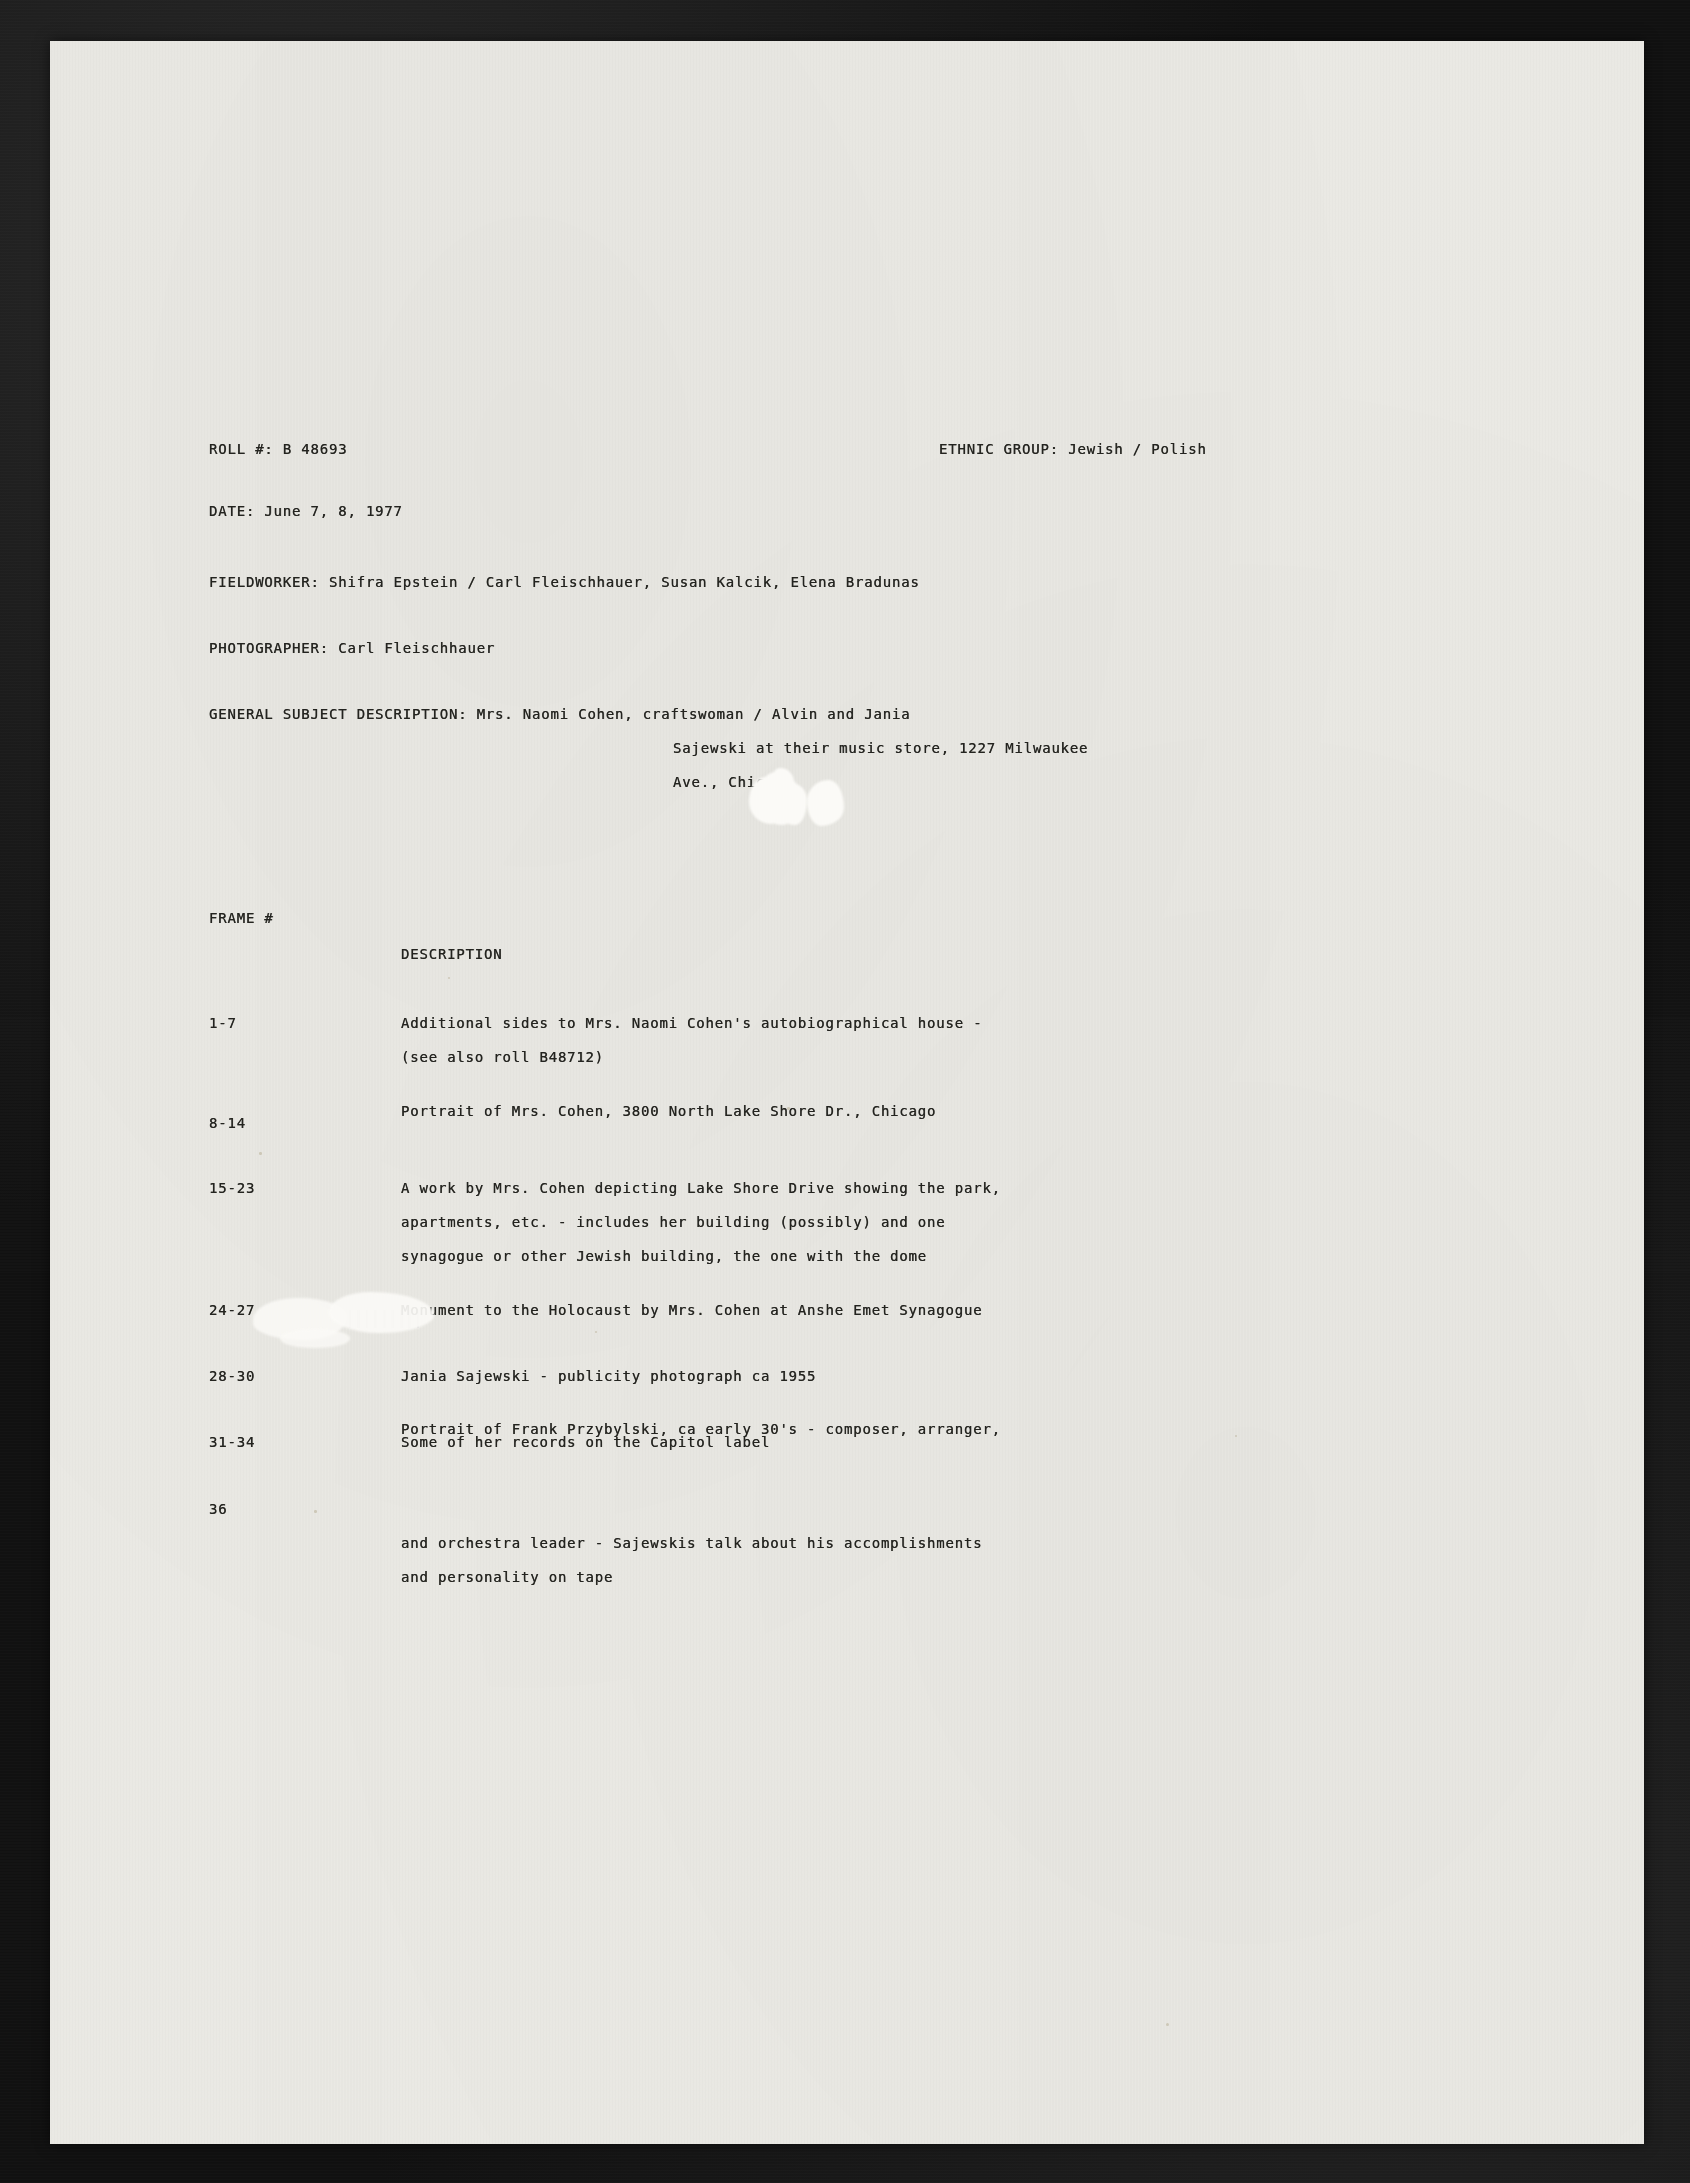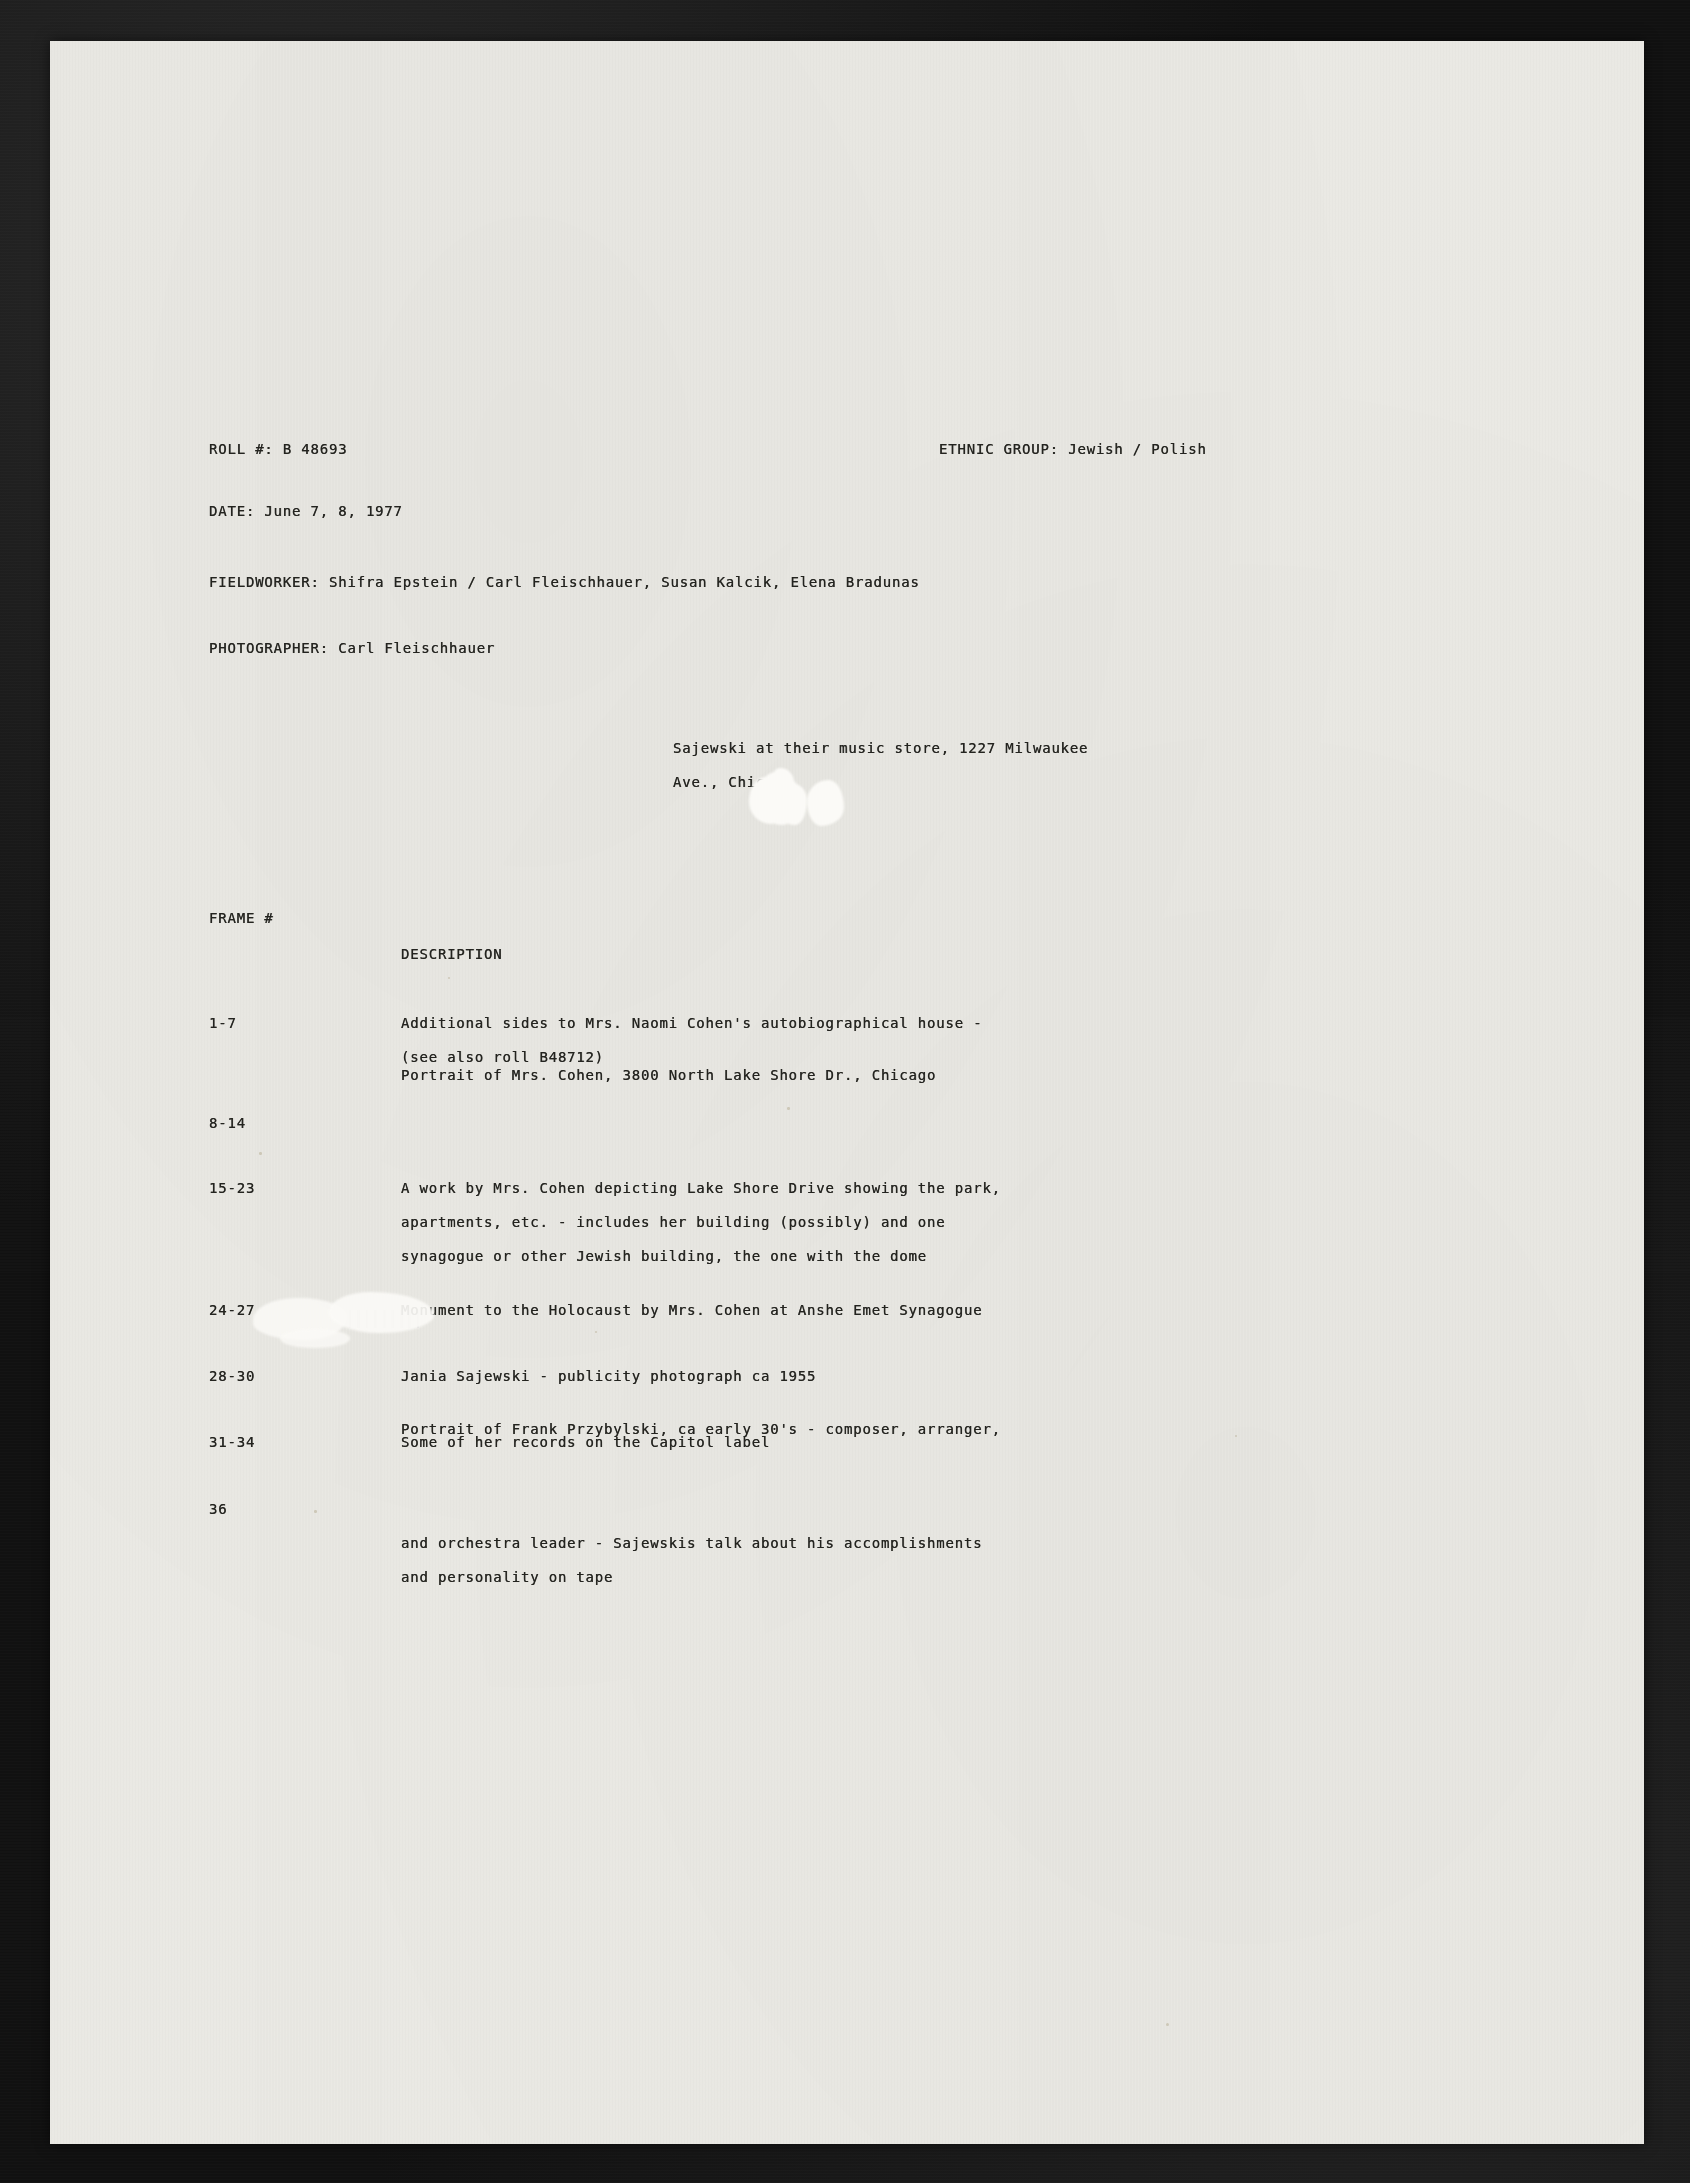--- a/index.html
+++ b/index.html
@@ -182,35 +182,36 @@
       <div class="tw col-label" style="top:401px;">ROLL #: B 48693</div>
 
       <div class="tw col-ethnic" style="top:401px;">ETHNIC GROUP: Jewish / Polish</div>
 
       <div class="tw col-label" style="top:463px;">DATE: June 7, 8, 1977</div>
 
       <div class="tw col-label" style="top:534px;">FIELDWORKER: Shifra Epstein / Carl Fleischhauer, Susan Kalcik, Elena Bradunas</div>
 
       <div class="tw col-label" style="top:600px;">PHOTOGRAPHER: Carl Fleischhauer</div>
 
+      <div class="tw col-label" style="top:666px;">GENERAL SUBJECT DESCRIPTION: Mrs. Naomi Cohen, craftswoman / Alvin and Jania</div>
 
       <div class="tw col-indent" style="top:700px;">Sajewski at their music store, 1227 Milwaukee</div>
 
       <div class="tw col-indent" style="top:734px;">Ave., Chicago</div>
 
       <div class="tw col-frame" style="top:870px;">FRAME #</div>
 
       <div class="tw col-desc" style="top:906px;">DESCRIPTION</div>
 
       <div class="tw col-frame" style="top:975px;">1-7</div>
       <div class="tw col-desc" style="top:975px;">Additional sides to Mrs. Naomi Cohen's autobiographical house -</div>
       <div class="tw col-desc" style="top:1009px;">(see also roll B48712)</div>
 
       <div class="tw col-frame" style="top:1075px;">8-14</div>
-      <div class="tw col-desc" style="top:1027px;">Portrait of Mrs. Cohen, 3800 North Lake Shore Dr., Chicago</div>
+      <div class="tw col-desc" style="top:1063px;">Portrait of Mrs. Cohen, 3800 North Lake Shore Dr., Chicago</div>
 
       <div class="tw col-frame" style="top:1140px;">15-23</div>
       <div class="tw col-desc" style="top:1140px;">A work by Mrs. Cohen depicting Lake Shore Drive showing the park,</div>
       <div class="tw col-desc" style="top:1174px;">apartments, etc. - includes her building (possibly) and one</div>
       <div class="tw col-desc" style="top:1208px;">synagogue or other Jewish building, the one with the dome</div>
 
       <div class="tw col-frame" style="top:1262px;">24-27</div>
       <div class="tw col-desc" style="top:1262px;">Monument to the Holocaust by Mrs. Cohen at Anshe Emet Synagogue</div>
 
       <div class="tw col-frame" style="top:1328px;">28-30</div>

